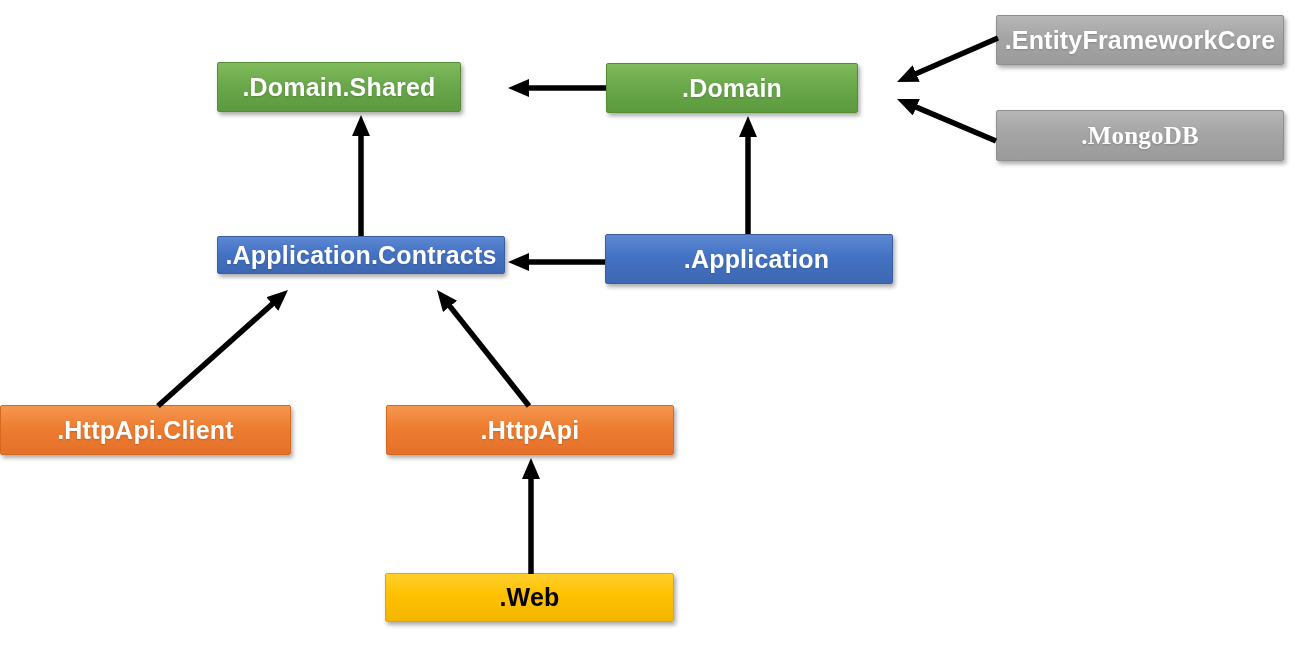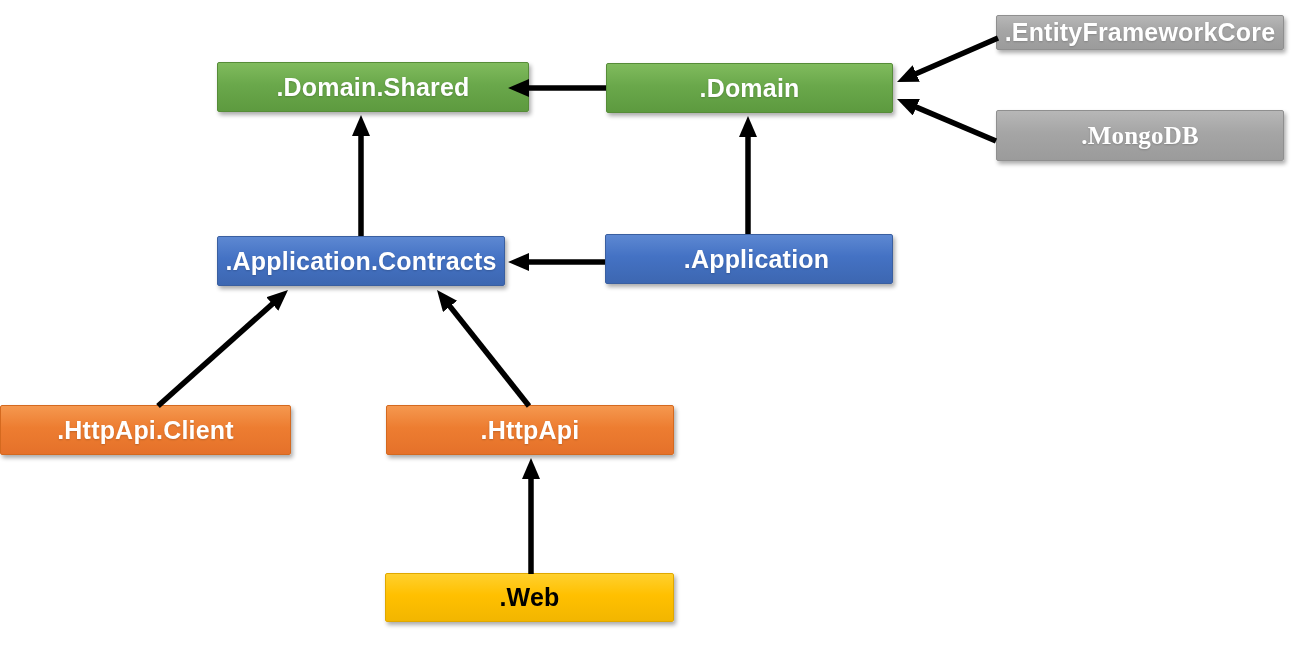--- a/index.html
+++ b/index.html
@@ -37,33 +37,33 @@
     letter-spacing: 0.2px;
     text-shadow: 0 1px 2px rgba(0,0,0,0.18);
     white-space: nowrap;
   }
 </style>
 </head>
 <body>
 
 <div class="canvas">
   <div class="nodes-layer" id="nodes-layer">
-      <div class="node" style="left: 217px; top: 62px; width: 312px; height: 50px; background: linear-gradient(rgb(128, 187, 93) 0%, rgb(106, 168, 75) 45%, rgb(93, 154, 63) 100%); border: 1px solid rgb(86, 140, 56);">
+      <div class="node" style="left: 217px; top: 62px; width: 244px; height: 50px; background: linear-gradient(rgb(128, 187, 93) 0%, rgb(106, 168, 75) 45%, rgb(93, 154, 63) 100%); border: 1px solid rgb(86, 140, 56);">
         <span class="node-label" style="color: rgb(255, 255, 255);">.Domain.Shared</span>
       </div>
-      <div class="node" style="left: 606px; top: 63px; width: 287px; height: 50px; background: linear-gradient(rgb(128, 187, 93) 0%, rgb(106, 168, 75) 45%, rgb(93, 154, 63) 100%); border: 1px solid rgb(86, 140, 56);">
+      <div class="node" style="left: 606px; top: 63px; width: 252px; height: 50px; background: linear-gradient(rgb(128, 187, 93) 0%, rgb(106, 168, 75) 45%, rgb(93, 154, 63) 100%); border: 1px solid rgb(86, 140, 56);">
         <span class="node-label" style="color: rgb(255, 255, 255);">.Domain</span>
       </div>
-      <div class="node" style="left: 996px; top: 15px; width: 288px; height: 35px; background: linear-gradient(rgb(183, 183, 183) 0%, rgb(165, 165, 165) 45%, rgb(155, 155, 155) 100%); border: 1px solid rgb(143, 143, 143);">
+      <div class="node" style="left: 996px; top: 15px; width: 288px; height: 50px; background: linear-gradient(rgb(183, 183, 183) 0%, rgb(165, 165, 165) 45%, rgb(155, 155, 155) 100%); border: 1px solid rgb(143, 143, 143);">
         <span class="node-label" style="color: rgb(255, 255, 255);">.EntityFrameworkCore</span>
       </div>
       <div class="node" style="left: 996px; top: 110px; width: 288px; height: 51px; background: linear-gradient(rgb(183, 183, 183) 0%, rgb(165, 165, 165) 45%, rgb(155, 155, 155) 100%); border: 1px solid rgb(143, 143, 143);">
         <span class="node-label" style="color: rgb(255, 255, 255); font-family: Liberation Serif, serif;">.MongoDB</span>
       </div>
-      <div class="node" style="left: 217px; top: 236px; width: 288px; height: 50px; background: linear-gradient(rgb(93, 136, 210) 0%, rgb(68, 114, 196) 45%, rgb(61, 103, 177) 100%); border: 1px solid rgb(58, 95, 160); text-align: right;">
+      <div class="node" style="left: 217px; top: 236px; width: 288px; height: 38px; background: linear-gradient(rgb(93, 136, 210) 0%, rgb(68, 114, 196) 45%, rgb(61, 103, 177) 100%); border: 1px solid rgb(58, 95, 160); text-align: right;">
         <span class="node-label" style="color: rgb(255, 255, 255);">.Application.Contracts</span>
       </div>
       <div class="node" style="left: 605px; top: 234px; width: 288px; height: 50px; background: linear-gradient(rgb(93, 136, 210) 0%, rgb(68, 114, 196) 45%, rgb(61, 103, 177) 100%); border: 1px solid rgb(58, 95, 160); padding-left: 15px;">
         <span class="node-label" style="color: rgb(255, 255, 255);">.Application</span>
       </div>
       <div class="node" style="left: 0; top: 405px; width: 291px; height: 50px; background: linear-gradient(rgb(245, 152, 79) 0%, rgb(237, 125, 49) 45%, rgb(229, 113, 42) 100%); border: 1px solid rgb(212, 105, 31);">
         <span class="node-label" style="color: rgb(255, 255, 255);">.HttpApi.Client</span>
       </div>
       <div class="node" style="left: 386px; top: 405px; width: 288px; height: 50px; background: linear-gradient(rgb(245, 152, 79) 0%, rgb(237, 125, 49) 45%, rgb(229, 113, 42) 100%); border: 1px solid rgb(212, 105, 31);">
         <span class="node-label" style="color: rgb(255, 255, 255);">.HttpApi</span>

